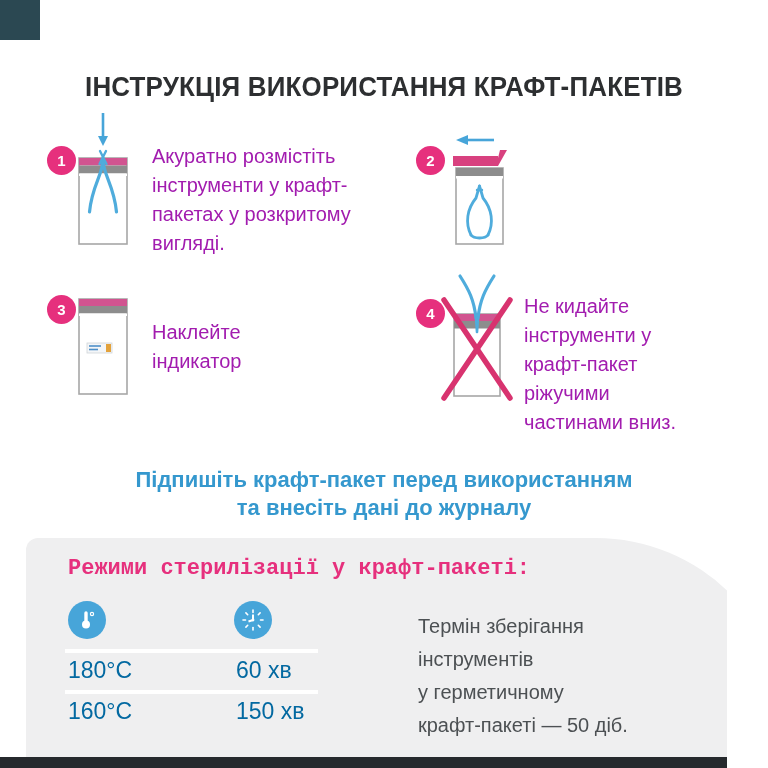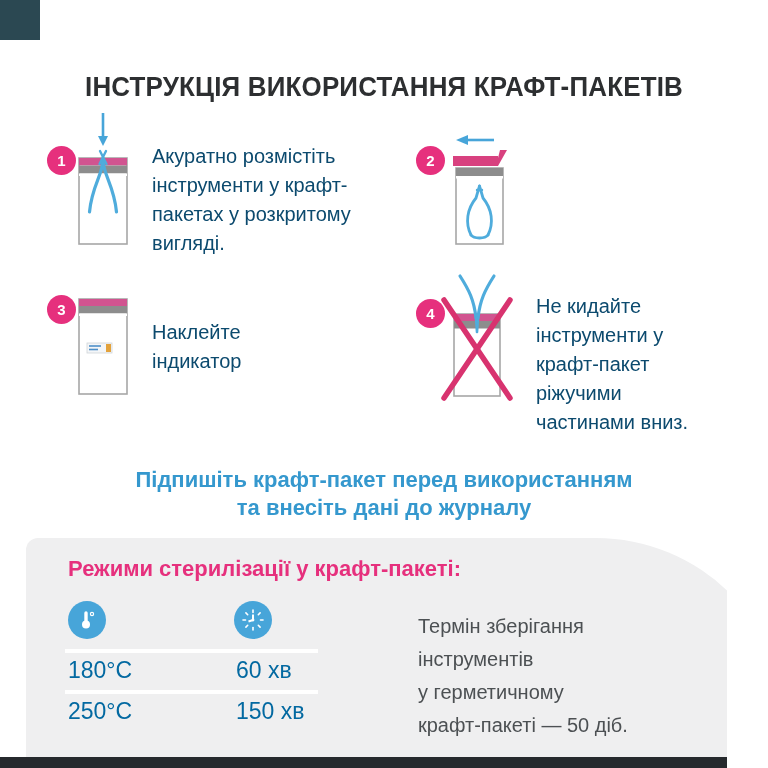--- a/index.html
+++ b/index.html
@@ -12,28 +12,28 @@
   .bottom-bar{left:0;top:757px;width:768px;height:11px;background:#26292d;}
 
   .title{left:0;top:72px;width:768px;text-align:center;
          font-size:27px;font-weight:800;color:#2d2f31;letter-spacing:.2px;
          transform:scaleX(.96);}
 
   .badge{width:29px;height:29px;border-radius:50%;background:#e6307d;color:#fff;
          display:flex;align-items:center;justify-content:center;
          font-size:15px;font-weight:700;}
 
-  .step-text{font-size:20px;line-height:29px;color:#0c4a6e;white-space:pre-line;}
+  .step-text{font-size:20px;line-height:29px;color:#a21caf;white-space:pre-line;}
 
   .note{left:0;top:466px;width:768px;text-align:center;
         font-size:22px;line-height:28px;font-weight:700;color:#3598ce;white-space:pre-line;}
 
   .panel{left:26px;top:538px;width:760px;height:219px;background:#efeff0;
          border-radius:12px 190px 0 0;}
-  .panel-heading{left:68px;top:556px;font-size:22px;font-weight:700;color:#e6307d;}
+  .panel-heading{left:68px;top:556px;font-size:22px;font-weight:700;color:#e6307d;font-family:Liberation Mono, monospace;}
 
   .icon-circle{width:38px;height:38px;border-radius:50%;background:#47a5d9;
                display:flex;align-items:center;justify-content:center;}
   .divider{height:4px;background:#ffffff;}
   .cell{font-size:23px;color:#0369a1;}
   .storage{left:394px;top:610px;width:310px;font-size:20px;line-height:33px;
            color:#4c5053;white-space:pre-line;margin-left:24px;}
 </style>
 </head>
 <body>
@@ -104,21 +104,21 @@
     <rect x="16" y="44" width="46" height="7" fill="#d15490"></rect>
     <rect x="16" y="51" width="46" height="7.5" fill="#8d8d8d"></rect>
     <path d="M22 6 C31 20 36 30 38 48" fill="none" stroke="#4facdc" stroke-width="3.2" stroke-linecap="round"></path>
     <path d="M56 6 C47 20 42 30 40 48" fill="none" stroke="#4facdc" stroke-width="3.2" stroke-linecap="round"></path>
     <path d="M38 48 L39 62 M40 48 L39 62" stroke="#4facdc" stroke-width="2.6" stroke-linecap="round"></path>
     <g>
       <line x1="6" y1="30" x2="72" y2="128" stroke="#d8336f" stroke-width="5.5" stroke-linecap="round"></line>
       <line x1="72" y1="30" x2="6" y2="128" stroke="#d8336f" stroke-width="5.5" stroke-linecap="round"></line>
     </g>
   </svg>
-  <div class="abs step-text" style="left:536px;top:292px">Не кидайте
+  <div class="abs step-text" style="left:524px;top:292px">Не кидайте
 інструменти у
 крафт-пакет ріжучими
 частинами вниз.</div>
 
   <div class="abs note">Підпишіть крафт-пакет перед використанням
 та внесіть дані до журналу</div>
 
   <div class="abs panel"></div>
   <div class="abs panel-heading">Режими стерилізації у крафт-пакеті:</div>
 
@@ -144,21 +144,21 @@
       <line x1="12" y1="12" x2="12" y2="6.5" stroke="#ffffff" stroke-width="2"></line>
       <line x1="12" y1="12" x2="7.5" y2="13.5" stroke="#ffffff" stroke-width="2"></line>
       <circle cx="12" cy="12" r="1.4" fill="#ffffff"></circle>
     </svg>
   </div>
 
   <div class="abs divider" style="left:65px;top:649px;width:253px"></div>
   <div class="abs cell" style="left:68px;top:657px">180°C</div>
   <div class="abs cell" style="left:236px;top:657px">60 хв</div>
   <div class="abs divider" style="left:65px;top:690px;width:253px"></div>
-  <div class="abs cell" style="left:68px;top:698px">250°C</div>
+  <div class="abs cell" style="left:68px;top:698px">160°C</div>
   <div class="abs cell" style="left:236px;top:698px">150 хв</div>
 
   <div class="abs storage">Термін зберігання
 інструментів
 у герметичному
 крафт-пакеті — 50 діб.</div>
 
 </div>
 
 </body></html>

